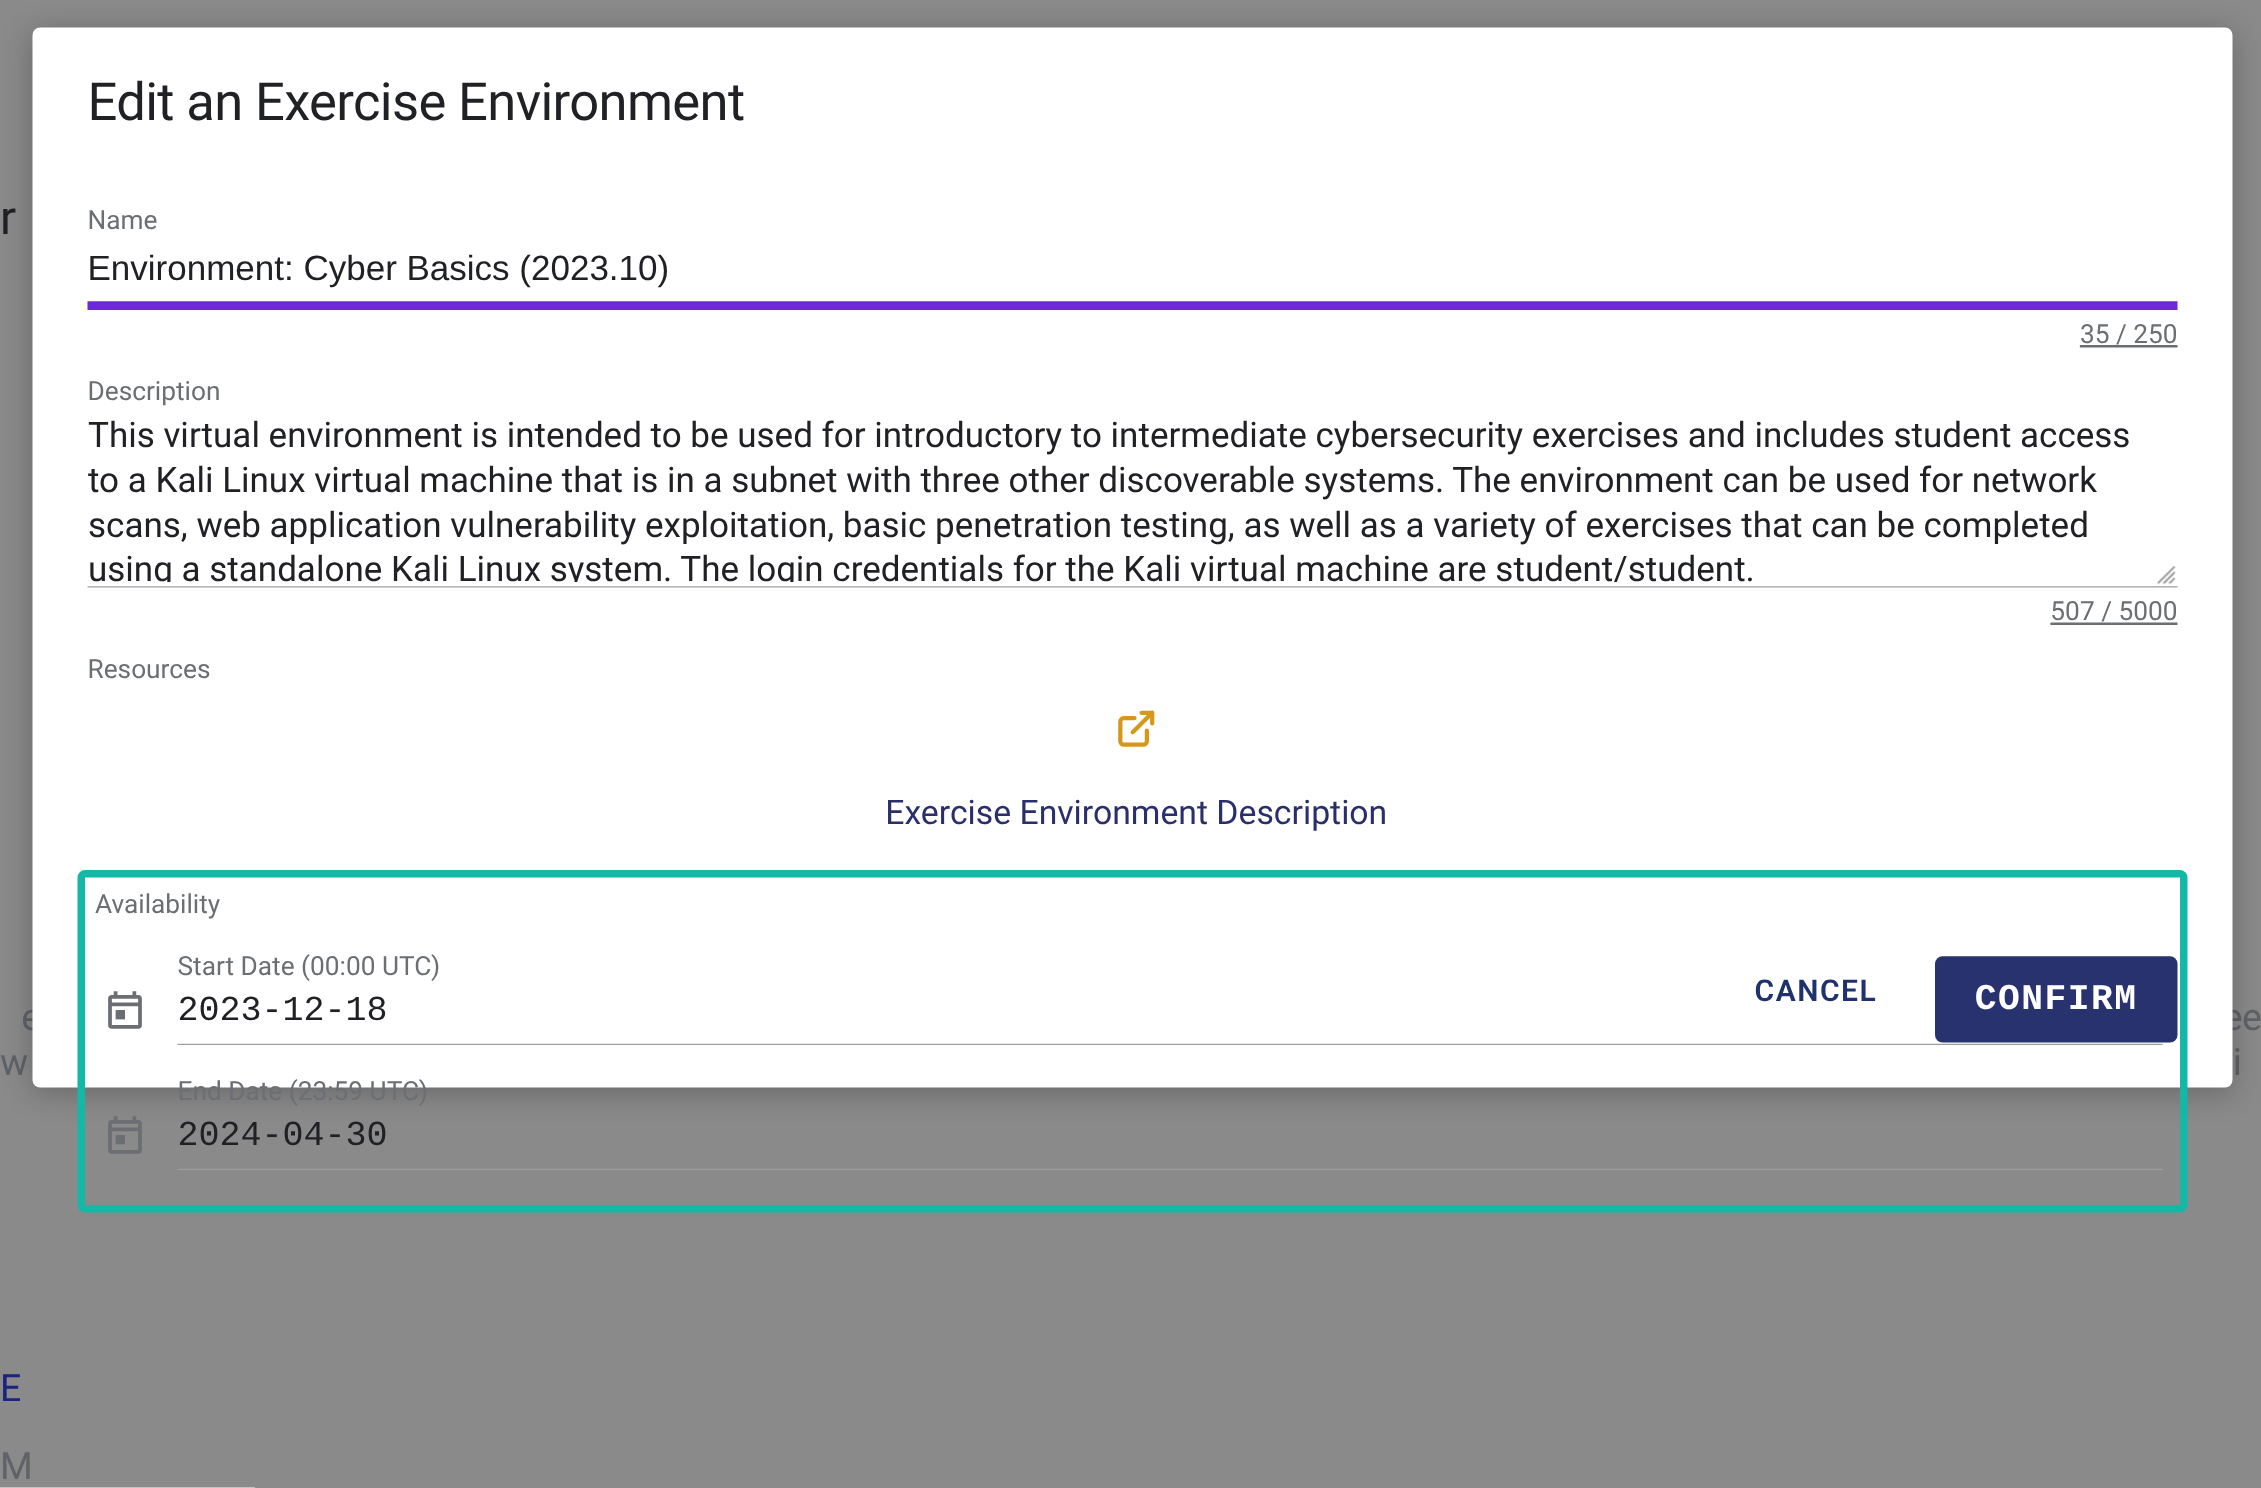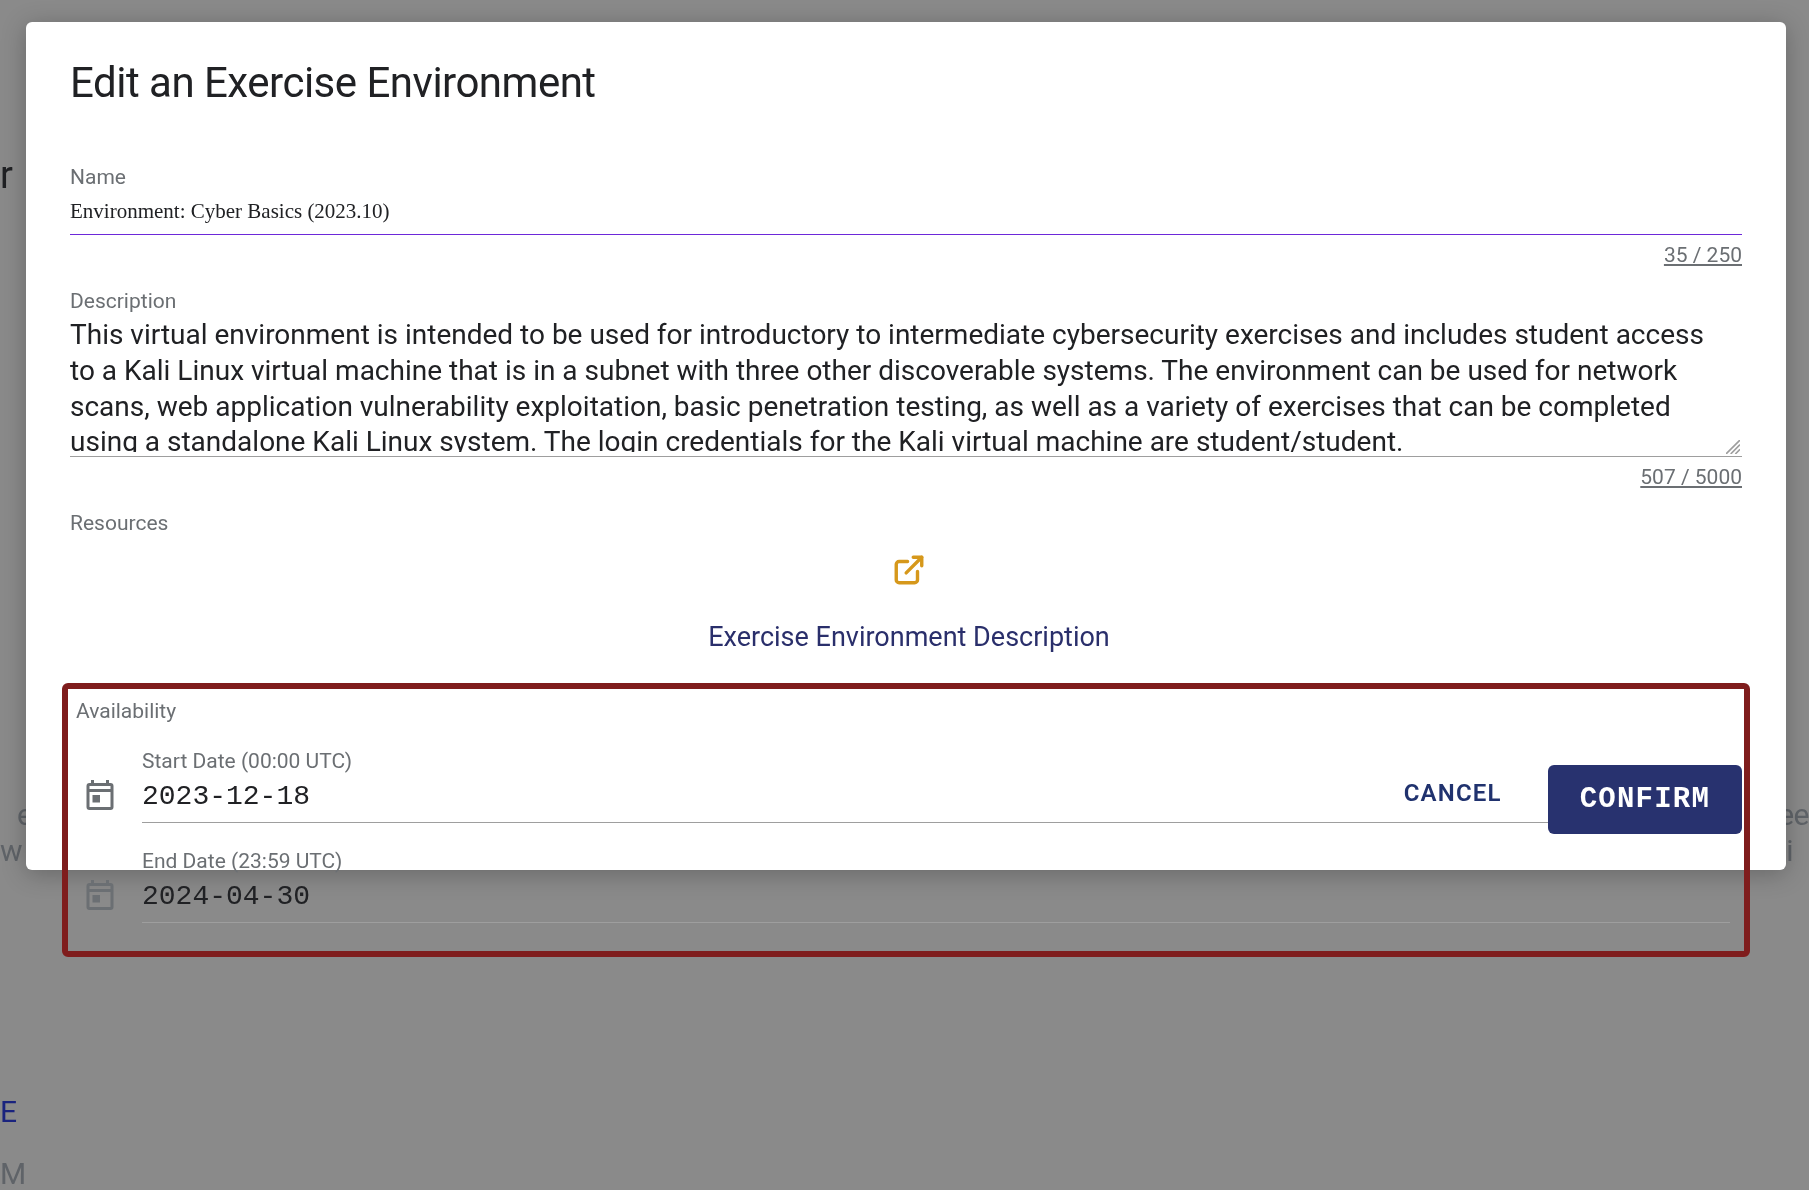--- a/index.html
+++ b/index.html
@@ -39,26 +39,26 @@
   }
   .field { margin-bottom: 8px; }
   .field-label {
     font-size: 21px;
     color: #6b6f73;
     margin-bottom: 4px;
   }
   .underline-input {
     width: 100%;
     border: none;
-    border-bottom: 1px solid #6d28d9;
-    font-size: 21px;
+    border-bottom: 7px solid #6d28d9;
+    font-size: 28px;
     padding: 6px 0 10px 0;
     outline: none;
     color: #202124;
-    font-family: Liberation Serif, serif;
+    font-family: Liberation Sans, sans-serif;
     background: transparent;
   }
   .counter {
     text-align: right;
     font-size: 21px;
     color: #6b6f73;
     margin-top: 6px;
     margin-bottom: 22px;
     text-decoration: underline;
   }
@@ -111,21 +111,21 @@
     color: #d6981b;
     flex: none;
   }
   .resource-link {
     font-size: 27px;
     color: #2a2f6b;
     text-decoration: none;
     cursor: pointer;
   }
   .highlight-box {
-    border: 6px solid #7f1d1d;
+    border: 6px solid #14b8a6;
     border-radius: 6px;
     padding: 10px 14px 28px 8px;
     margin-left: -8px;
     margin-right: -8px;
   }
   .date-row {
     display: flex;
     align-items: flex-end;
     gap: 24px;
     margin-top: 26px;

